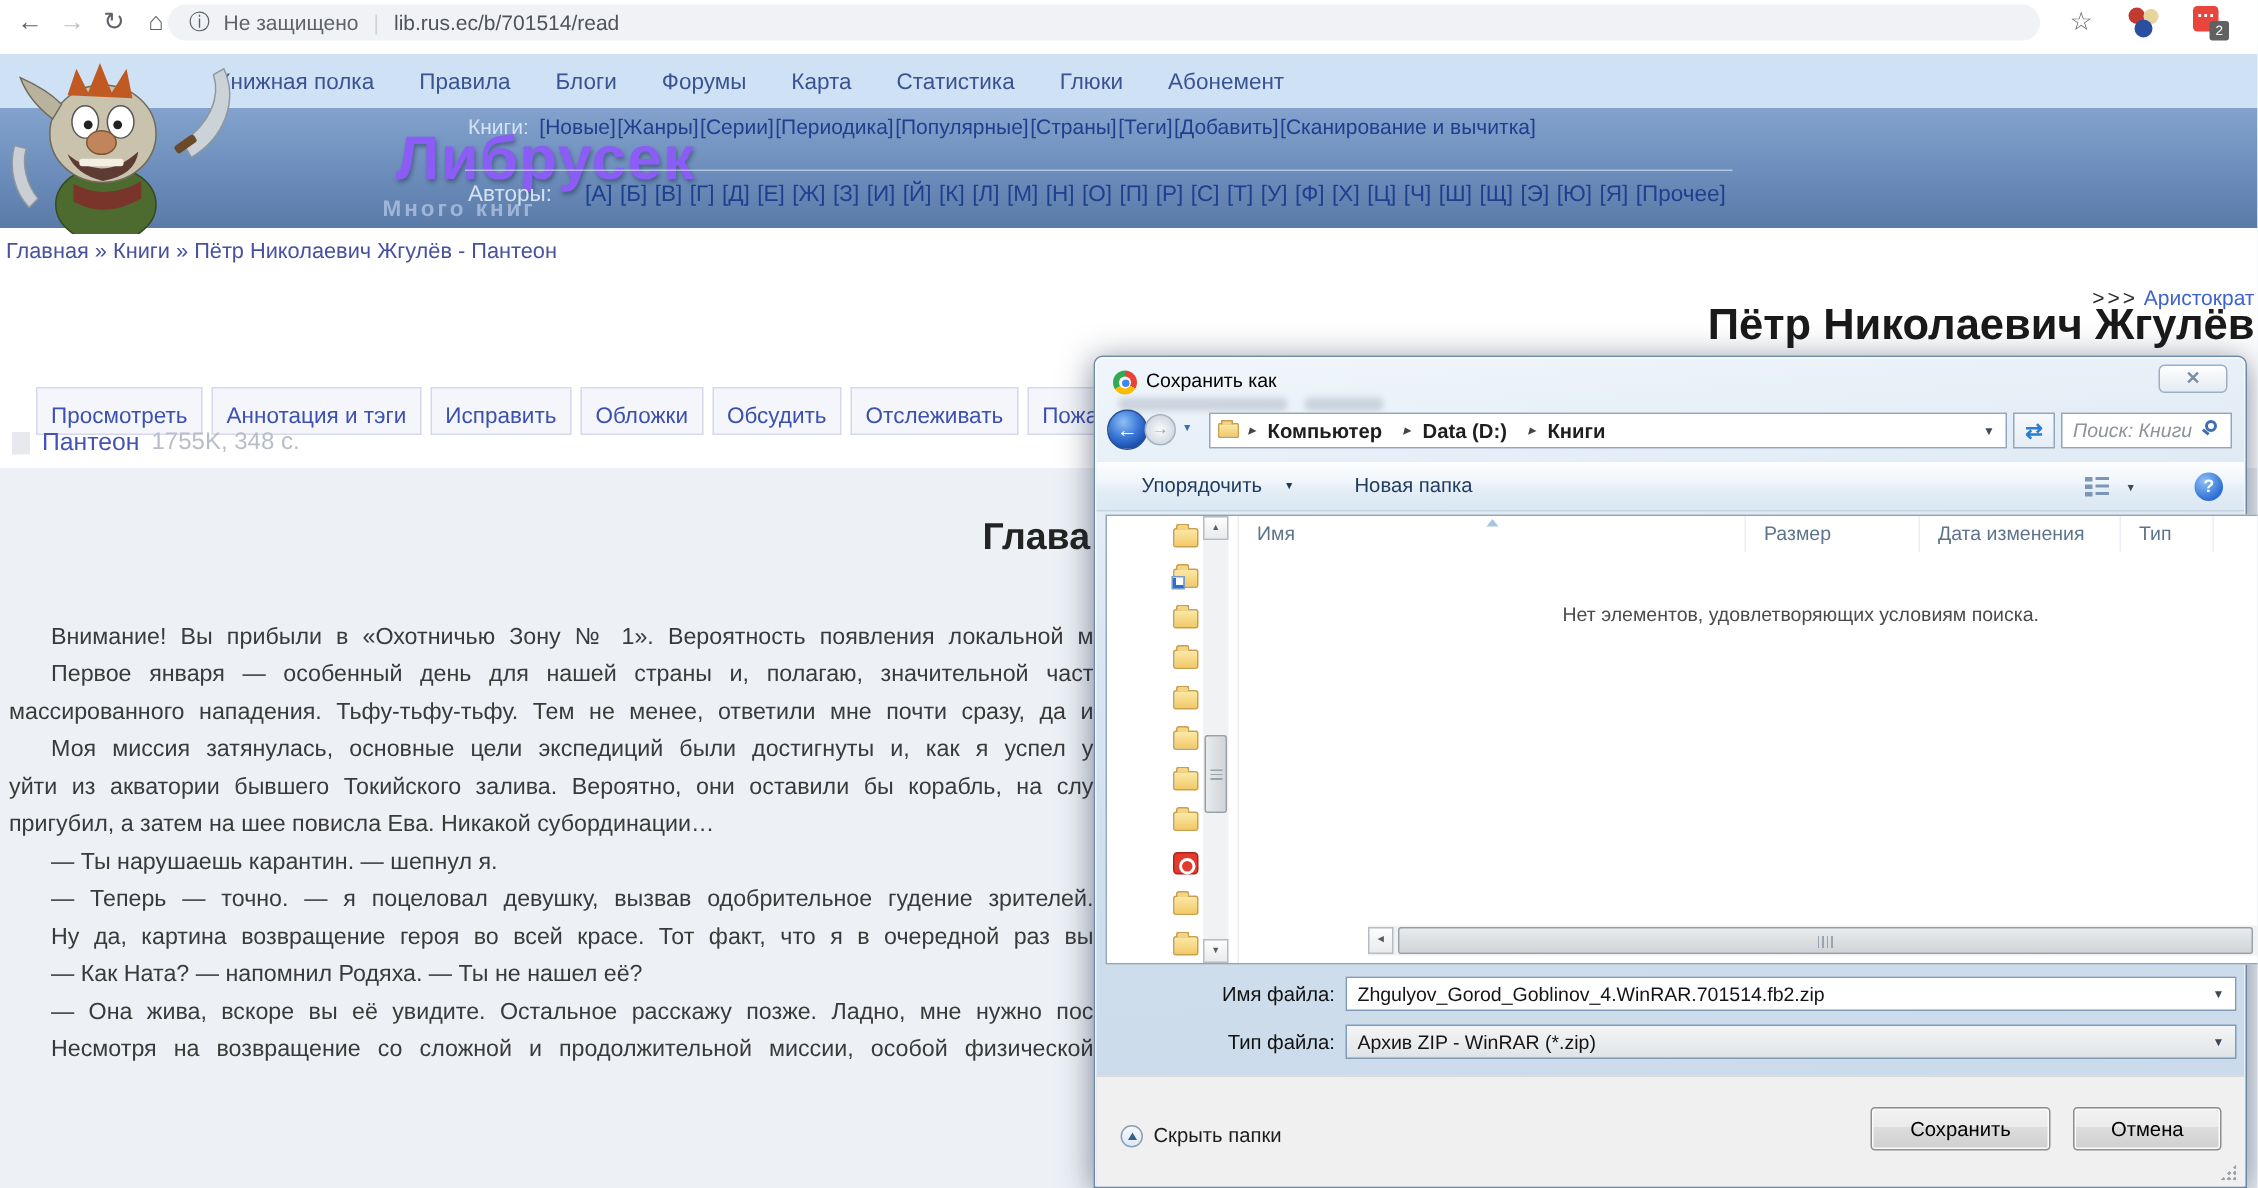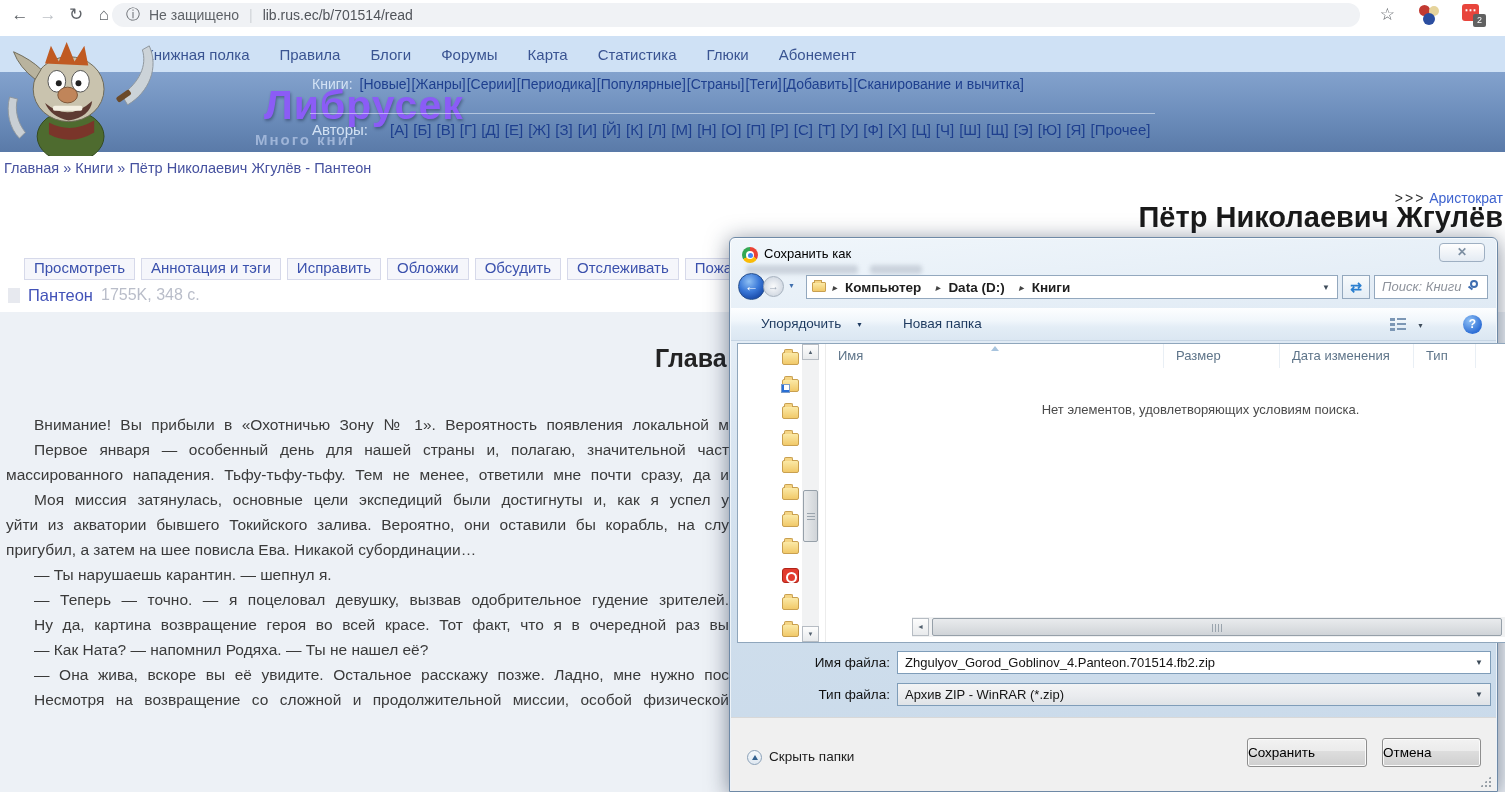--- a/index.html
+++ b/index.html
@@ -43,21 +43,21 @@
   
   #bcrumb{position:absolute;left:4px;top:160px;font-size:14.5px;color:#46519f}
   #bcrumb a{color:#46519f;text-decoration:none;cursor:pointer}
   #toplink{position:absolute;right:2px;top:190px;font-size:14px;white-space:nowrap}
   #toplink .pre{color:#2e2e2e;letter-spacing:2px}
   #toplink a{color:#3e63cf;text-decoration:none;cursor:pointer}
   #authorh1{position:absolute;right:2px;top:201px;font-size:29px;font-weight:bold;color:#1a1a1a;white-space:nowrap}
 
   
   #tabs{position:absolute;left:24px;top:258px;display:flex;gap:6px;white-space:nowrap}
-  .tab{font-size:15px;color:#3b51ad;background:#f5f6fb;border:1px solid #d6d9ea;padding:0 9px 3px;cursor:pointer;flex-shrink:0}
+  .tab{font-size:15px;color:#3b51ad;background:#f5f6fb;border:1px solid #d6d9ea;padding:10px 9px 3px;cursor:pointer;flex-shrink:0}
   #bookline{position:absolute;left:8px;top:286px;display:flex;align-items:flex-start;gap:8px;white-space:nowrap;font-size:16px}
   #bicon{width:12px;height:15px;background:#e7e9ef;align-self:center}
   #btitle{color:#4353b8;font-size:16.5px;text-decoration:none;cursor:pointer}
   #bsize{color:#b9bdc9}
   #binfo2{color:#333}
 
   
   #read{position:absolute;left:0;top:312px;width:1505px;height:480px;background:#edf1f6}
   #chap{position:absolute;left:655px;top:344px;font-size:25px;font-weight:bold;color:#232323;white-space:nowrap}
   #lines{position:absolute;left:6px;top:412px;width:723px}
@@ -152,21 +152,21 @@
   .selarr{position:absolute;top:420px;left:745px;font-size:8px;color:#3c4a58;cursor:pointer}
   #arr2{top:452px}
 
   #dbottom{position:absolute;left:1px;right:1px;bottom:0;top:479px;background:#f0f0f0;border-top:1px solid #d8d8d8}
   #dhideico{position:absolute;left:16px;top:32px;width:15px;height:15px;border-radius:50%;border:1px solid #8ba1b8;
        background:linear-gradient(#f6f9fc,#dfe8f1);cursor:pointer}
   #dhideico::after{content:"";position:absolute;left:3.5px;top:4px;width:0;height:0;border-left:3px solid transparent;border-right:3px solid transparent;border-bottom:5px solid #33618f}
   #dhidelbl{position:absolute;left:38px;top:31px;font-size:13.5px;color:#1c1c1c;cursor:pointer}
   .wbtn{position:absolute;top:20px;height:29px;border:1px solid #8e8e8e;border-radius:3px;
        background:linear-gradient(#f2f2f2,#ebebeb 45%,#dddddd 46%,#cfcfcf);box-shadow:inset 0 0 0 1px #fbfbfb;
-       font-family:"Liberation Sans",sans-serif;font-size:13.5px;color:#000;line-height:27px;cursor:pointer}
+       font-family:"Liberation Sans",sans-serif;font-size:13.5px;color:#000;text-align:center;line-height:27px;cursor:pointer}
   #dsave{left:516px;width:120px}
   #dcancel{left:651px;width:99px}
   #dgrip{position:absolute;right:5px;bottom:4px;width:11px;height:11px;
        background-image:radial-gradient(#98a0a8 1px,transparent 1.4px);background-size:4px 4px;
        clip-path:polygon(100% 0,100% 100%,0 100%);cursor:nwse-resize}
 </style>
 </head>
 <body>
 
 <div id="bbar">
@@ -395,21 +395,21 @@
       <div id="dempty">Нет элементов, удовлетворяющих условиям поиска.</div>
       <div id="dhscroll">
         <span class="hbtn" id="dhleft">◄</span>
         <span id="dhthumb"></span>
         <span class="hbtn" id="dhright">►</span>
       </div>
     </div>
   </div>
 
   <span class="flabel" id="dnamelbl">Имя файла:</span>
-  <div id="dnameinput">Zhgulyov_Gorod_Goblinov_4.Panteon.701514.fb2.zip</div>
+  <div id="dnameinput">Zhgulyov_Gorod_Goblinov_4.WinRAR.701514.fb2.zip</div>
   <span class="selarr" id="arr1">▼</span>
   <span class="flabel" id="dtypelbl">Тип файла:</span>
   <div id="dtypesel">Архив ZIP - WinRAR (*.zip)</div>
   <span class="selarr" id="arr2">▼</span>
 
   <div id="dbottom">
     <span id="dhideico"></span>
     <span id="dhidelbl">Скрыть папки</span>
     <span class="wbtn" id="dsave">Сохранить</span>
     <span class="wbtn" id="dcancel">Отмена</span>

